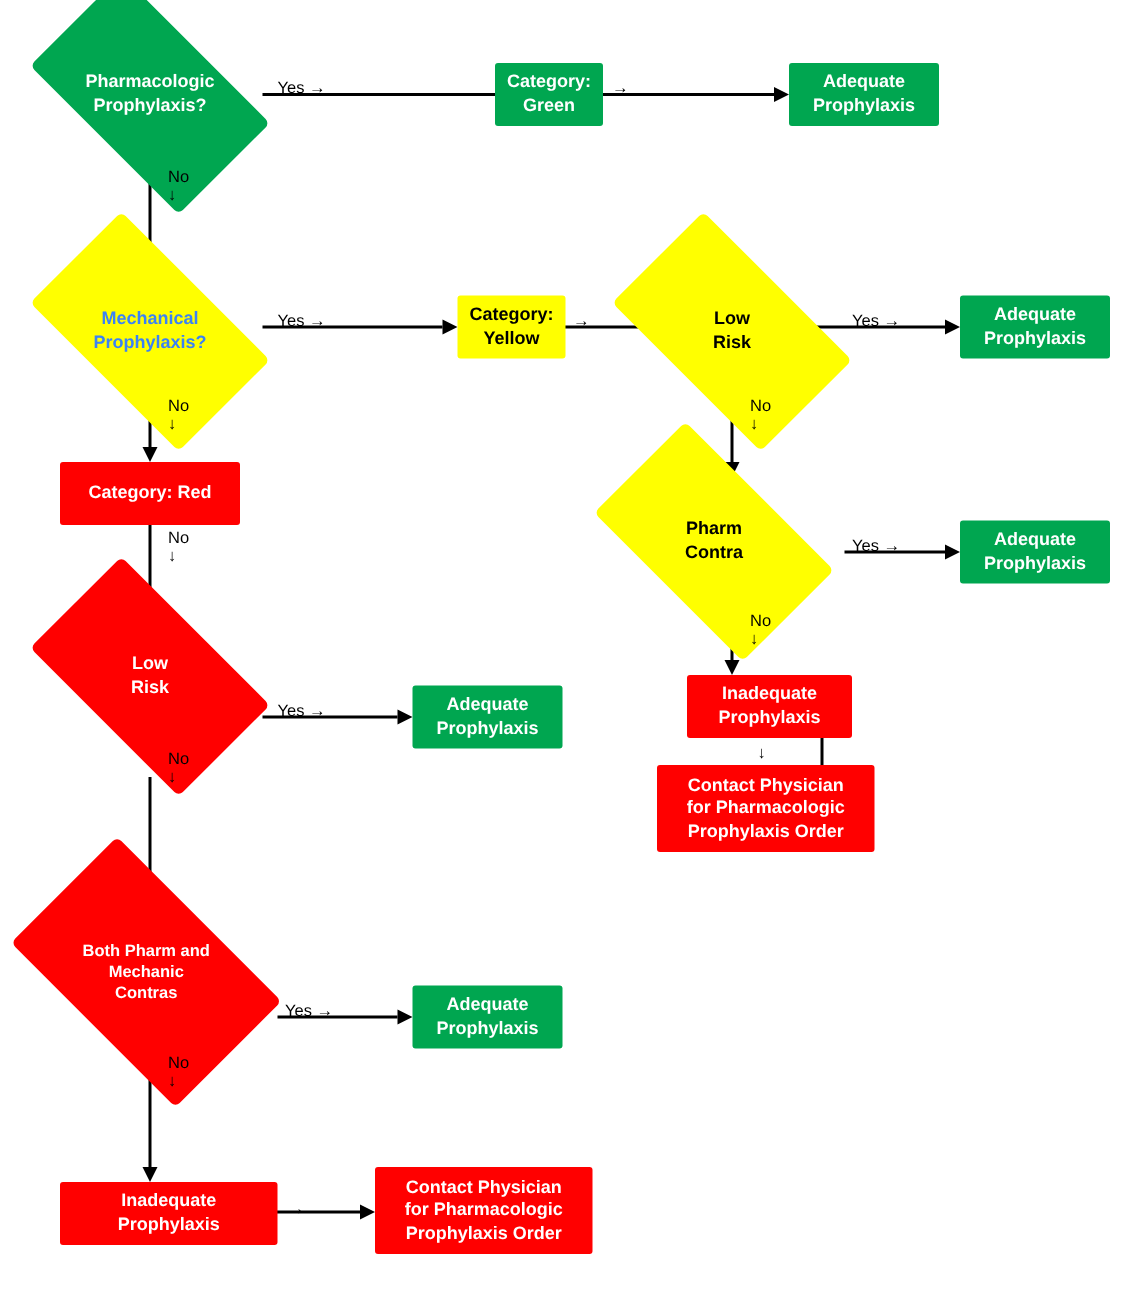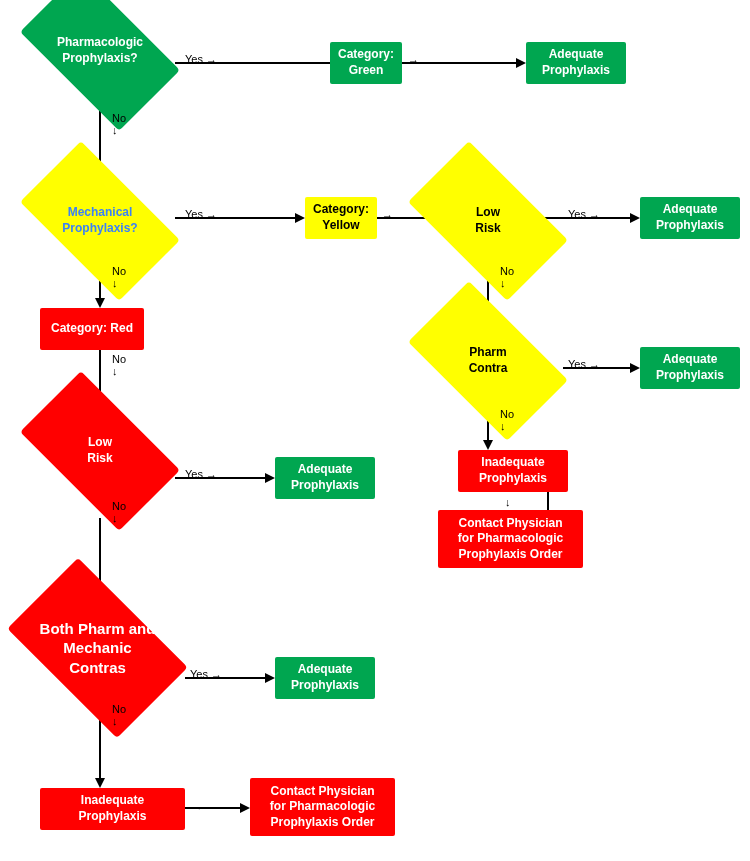--- a/index.html
+++ b/index.html
@@ -126,21 +126,21 @@
     <line x1="185" y1="678" x2="265" y2="678" stroke="#000" stroke-width="2"></line>
     <polygon points="265,673 275,678 265,683" fill="#000"></polygon>
 
     <line x1="100" y1="718" x2="100" y2="778" stroke="#000" stroke-width="2"></line>
     <polygon points="95,778 100,788 105,778" fill="#000"></polygon>
 
     <line x1="183" y1="808" x2="240" y2="808" stroke="#000" stroke-width="2"></line>
     <polygon points="240,803 250,808 240,813" fill="#000"></polygon>
   </svg>
 
-  <div class="diamond green-diamond" style="left:30px; top:8px; width:140px; height:86px;">
+  <div class="diamond green-diamond" style="left:30px; top:20px; width:140px; height:86px;">
     <div class="diamond-inner" style="border-radius:4px;"></div>
     <div class="diamond-text" style="color:#fff; font-weight:bold; font-size:12px;">Pharmacologic<br>Prophylaxis?</div>
   </div>
 
   <div class="label" style="left:185px; top:53px;">Yes →</div>
 
   <div class="box green" style="left:330px; top:42px; width:72px; height:42px;">
     <span>Category:<br>Green</span>
   </div>
 
@@ -171,21 +171,21 @@
   </div>
 
   <div class="label" style="left:568px; top:208px;">Yes →</div>
 
   <div class="box green" style="left:640px; top:197px; width:100px; height:42px;">
     <span>Adequate<br>Prophylaxis</span>
   </div>
 
   <div class="label" style="left:500px; top:265px;">No<br>↓</div>
 
-  <div class="diamond yellow-diamond" style="left:418px; top:318px; width:140px; height:86px;">
+  <div class="diamond yellow-diamond" style="left:406px; top:318px; width:140px; height:86px;">
     <div class="diamond-inner" style="border-radius:4px;"></div>
     <div class="diamond-text" style="color:#000; font-weight:bold; font-size:12px;">Pharm<br>Contra</div>
   </div>
 
   <div class="label" style="left:568px; top:358px;">Yes →</div>
 
   <div class="box green" style="left:640px; top:347px; width:100px; height:42px;">
     <span>Adequate<br>Prophylaxis</span>
   </div>
 
@@ -196,42 +196,42 @@
   </div>
 
   <div class="label" style="left:505px; top:496px;">↓</div>
 
   <div class="box red" style="left:438px; top:510px; width:145px; height:58px;">
     <span>Contact Physician<br>for Pharmacologic<br>Prophylaxis Order</span>
   </div>
 
   <div class="label" style="left:112px; top:265px;">No<br>↓</div>
 
-  <div class="box red" style="left:40px; top:308px; width:104px; height:42px;">
+  <div class="box red" style="left:40px; top:308px; width:120px; height:42px;">
     <span>Category: Red</span>
   </div>
 
   <div class="label" style="left:112px; top:353px;">No<br>↓</div>
 
   <div class="diamond red-diamond" style="left:30px; top:408px; width:140px; height:86px;">
     <div class="diamond-inner" style="border-radius:4px;"></div>
     <div class="diamond-text" style="color:#fff; font-weight:bold; font-size:12px;">Low<br>Risk</div>
   </div>
 
   <div class="label" style="left:185px; top:468px;">Yes →</div>
 
   <div class="box green" style="left:275px; top:457px; width:100px; height:42px;">
     <span>Adequate<br>Prophylaxis</span>
   </div>
 
   <div class="label" style="left:112px; top:500px;">No<br>↓</div>
 
   <div class="diamond red-diamond" style="left:20px; top:598px; width:155px; height:100px;">
     <div class="diamond-inner" style="border-radius:4px;"></div>
-    <div class="diamond-text" style="color:#fff; font-weight:bold; font-size:15px;">Both Pharm and<br>Mechanic<br>Contras</div>
+    <div class="diamond-text" style="color:#fff; font-weight:bold; font-size:11px;">Both Pharm and<br>Mechanic<br>Contras</div>
   </div>
 
   <div class="label" style="left:190px; top:668px;">Yes →</div>
 
   <div class="box green" style="left:275px; top:657px; width:100px; height:42px;">
     <span>Adequate<br>Prophylaxis</span>
   </div>
 
   <div class="label" style="left:112px; top:703px;">No<br>↓</div>
 

